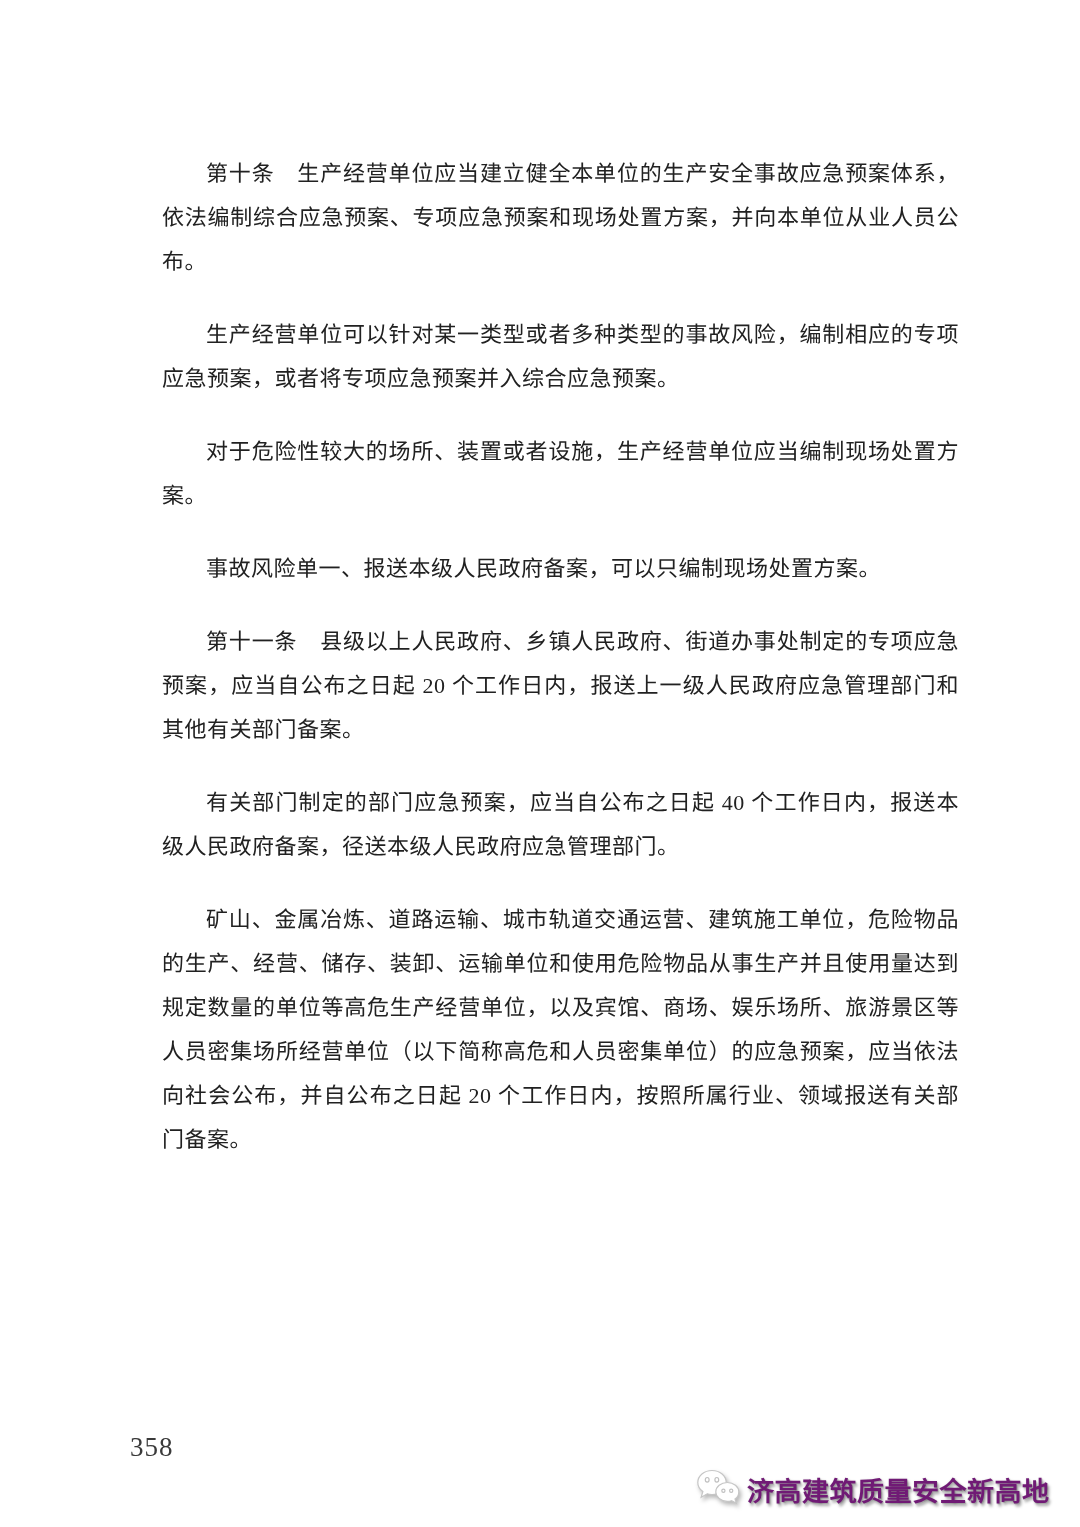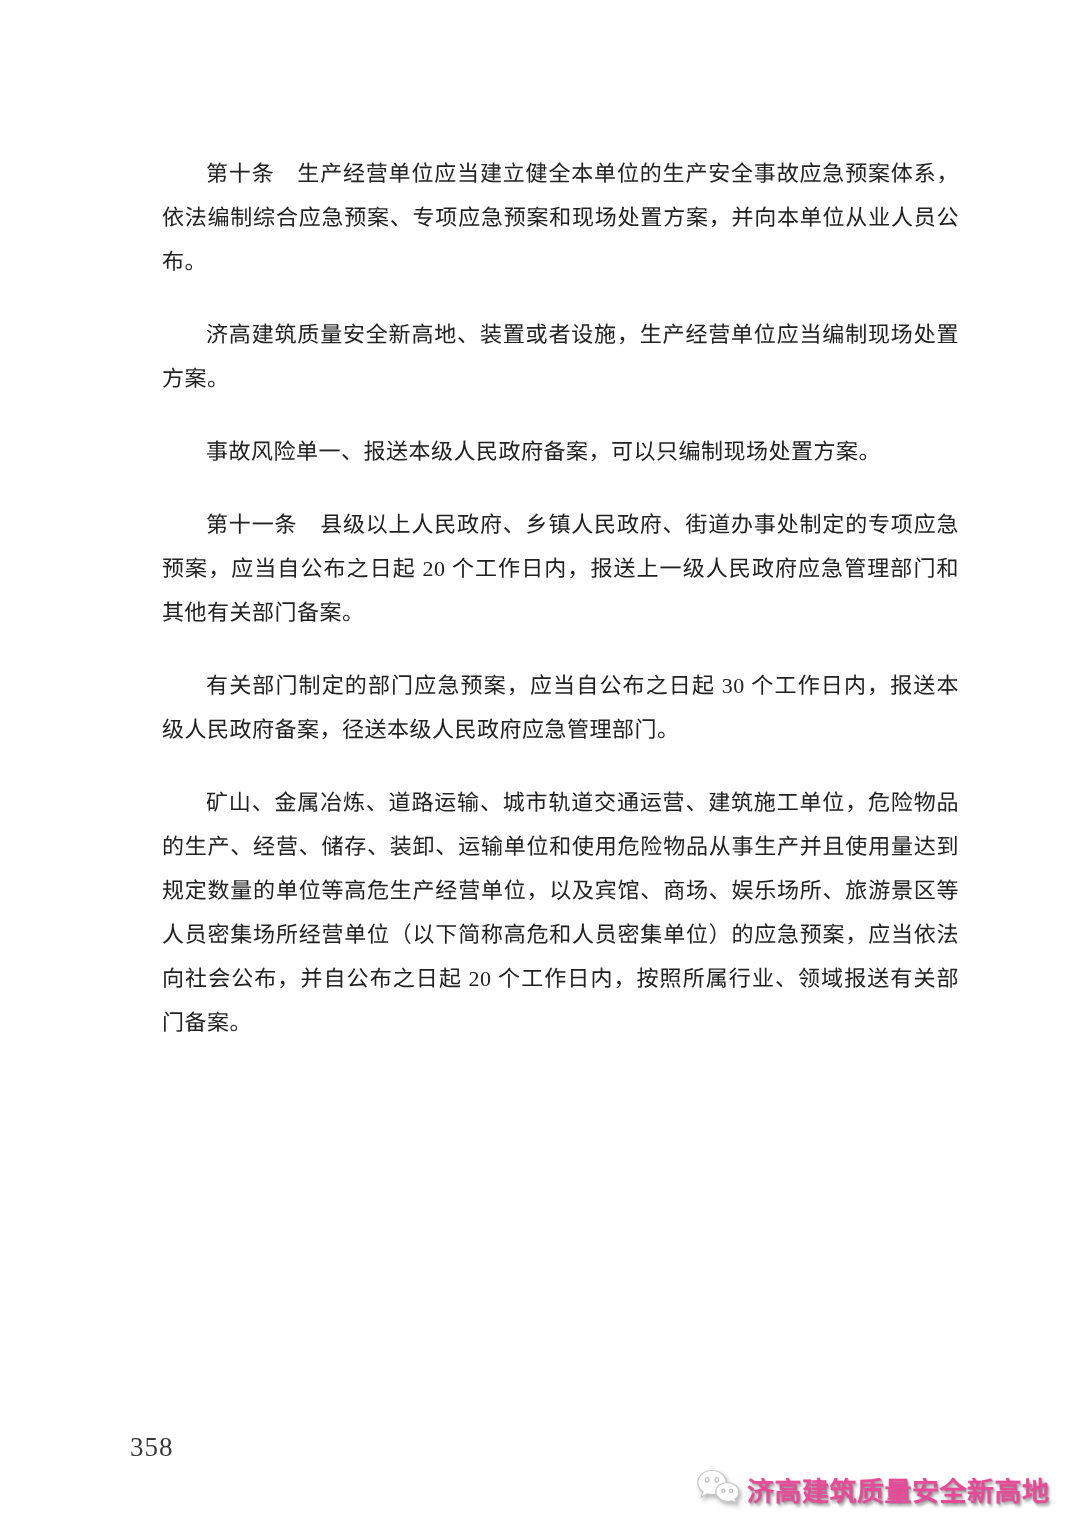--- a/index.html
+++ b/index.html
@@ -49,40 +49,41 @@
     gap: 7px;
   }
   .wechat-icon svg {
     display: block;
     filter: drop-shadow(2px 3px 2px rgba(0,0,0,0.28));
   }
   .watermark-text {
     font-family: "Liberation Sans", "DejaVu Sans", sans-serif;
     font-size: 27px;
     font-weight: 700;
-    color: #ec4899;
+    color: #701a75;
     letter-spacing: 0.5px;
     white-space: nowrap;
     text-shadow:
       2px 3px 3px rgba(0,0,0,0.35),
       1px 1px 1px rgba(0,0,0,0.18),
       0 0 2px rgba(0,0,0,0.12);
   }
 </style>
 </head>
 <body>
 
 <div class="page">
 
   <main class="content">
     <p>第十条　生产经营单位应当建立健全本单位的生产安全事故应急预案体系，依法编制综合应急预案、专项应急预案和现场处置方案，并向本单位从业人员公布。</p>
-    <p>济高建筑质量安全新高地、装置或者设施，生产经营单位应当编制现场处置方案。</p>
+    <p>生产经营单位可以针对某一类型或者多种类型的事故风险，编制相应的专项应急预案，或者将专项应急预案并入综合应急预案。</p>
+    <p>对于危险性较大的场所、装置或者设施，生产经营单位应当编制现场处置方案。</p>
     <p>事故风险单一、报送本级人民政府备案，可以只编制现场处置方案。</p>
     <p>第十一条　县级以上人民政府、乡镇人民政府、街道办事处制定的专项应急预案，应当自公布之日起 20 个工作日内，报送上一级人民政府应急管理部门和其他有关部门备案。</p>
-    <p>有关部门制定的部门应急预案，应当自公布之日起 30 个工作日内，报送本级人民政府备案，径送本级人民政府应急管理部门。</p>
+    <p>有关部门制定的部门应急预案，应当自公布之日起 40 个工作日内，报送本级人民政府备案，径送本级人民政府应急管理部门。</p>
     <p>矿山、金属冶炼、道路运输、城市轨道交通运营、建筑施工单位，危险物品的生产、经营、储存、装卸、运输单位和使用危险物品从事生产并且使用量达到规定数量的单位等高危生产经营单位，以及宾馆、商场、娱乐场所、旅游景区等人员密集场所经营单位（以下简称高危和人员密集单位）的应急预案，应当依法向社会公布，并自公布之日起 20 个工作日内，按照所属行业、领域报送有关部门备案。</p>
   </main>
 
   <div class="page-number">358</div>
 
   <div class="watermark">
     <span class="wechat-icon">
       <svg width="44" height="42" viewBox="0 0 44 42" xmlns="http://www.w3.org/2000/svg">
 
         <path d="M 16 2.5

